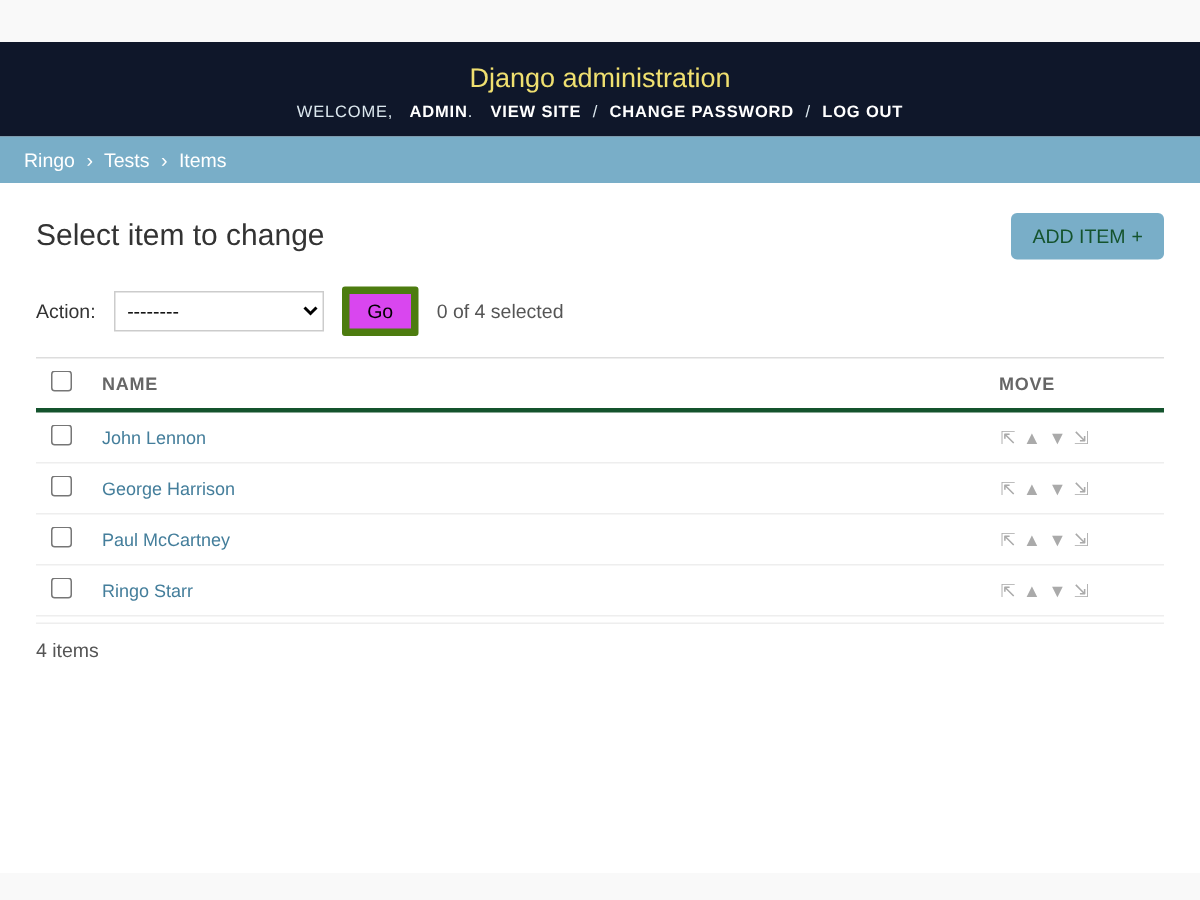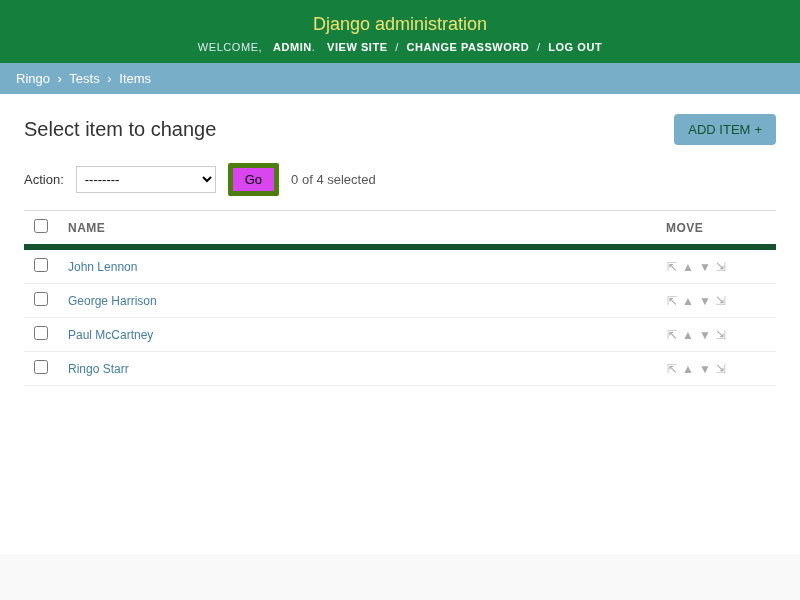--- a/index.html
+++ b/index.html
@@ -1,22 +1,23 @@
 <!DOCTYPE html>
 <html><head>
   <meta charset="utf-8">
   <style>
     * { box-sizing: border-box; margin: 0; padding: 0; }
     body { font-family: Arial, sans-serif; font-size: 13px; background: #f9f9f9; color: #333; }
 
     
     .header {
-      background-color: #15803d;
+      background-color: #0f172a;
       text-align: center;
       padding: 14px 0 10px;
+      margin-top: 28px;
     }
     .header-title {
       color: #f0e070;
       font-size: 18px;
       font-weight: normal;
       margin-bottom: 6px;
     }
     .header-nav {
       font-size: 11px;
       color: #dce8ef;
@@ -107,21 +108,21 @@
       color: #555;
     }
 
     
     .items-table {
       width: 100%;
       border-collapse: collapse;
     }
     .items-table thead tr {
       border-top: 1px solid #ddd;
-      border-bottom: 6px solid #14532d;
+      border-bottom: 3px solid #14532d;
     }
     .items-table th {
       text-align: left;
       padding: 8px 10px;
       font-size: 12px;
       font-weight: bold;
       color: #666;
       letter-spacing: 0.04em;
       text-transform: uppercase;
     }
@@ -288,14 +289,15 @@
           <span class="arrow" title="Move to top">⇱</span>
           <span class="arrow" title="Move up">▲</span>
           <span class="arrow" title="Move down">▼</span>
           <span class="arrow" title="Move to bottom">⇲</span>
         </span>
       </td>
     </tr>
       </tbody>
   </table>
 
+  <div class="items-count">4 items</div>
 
 </div>
 
 </body></html>

